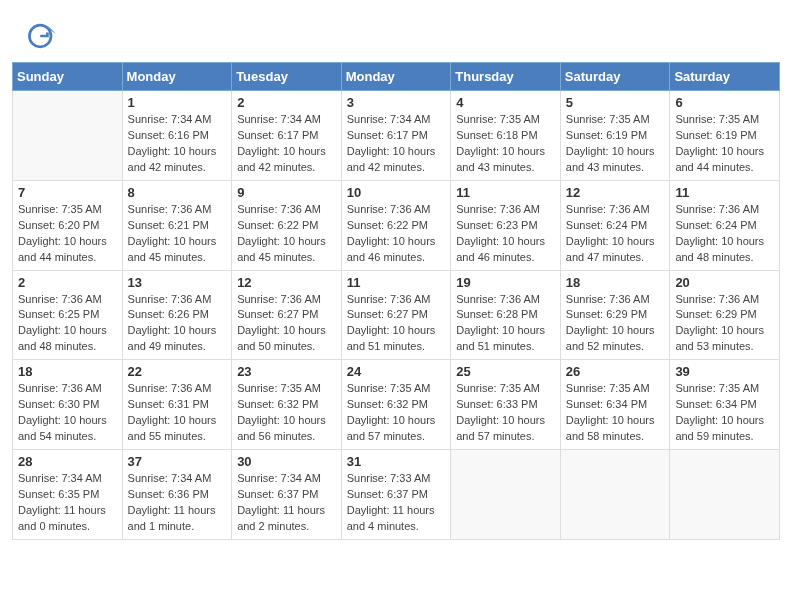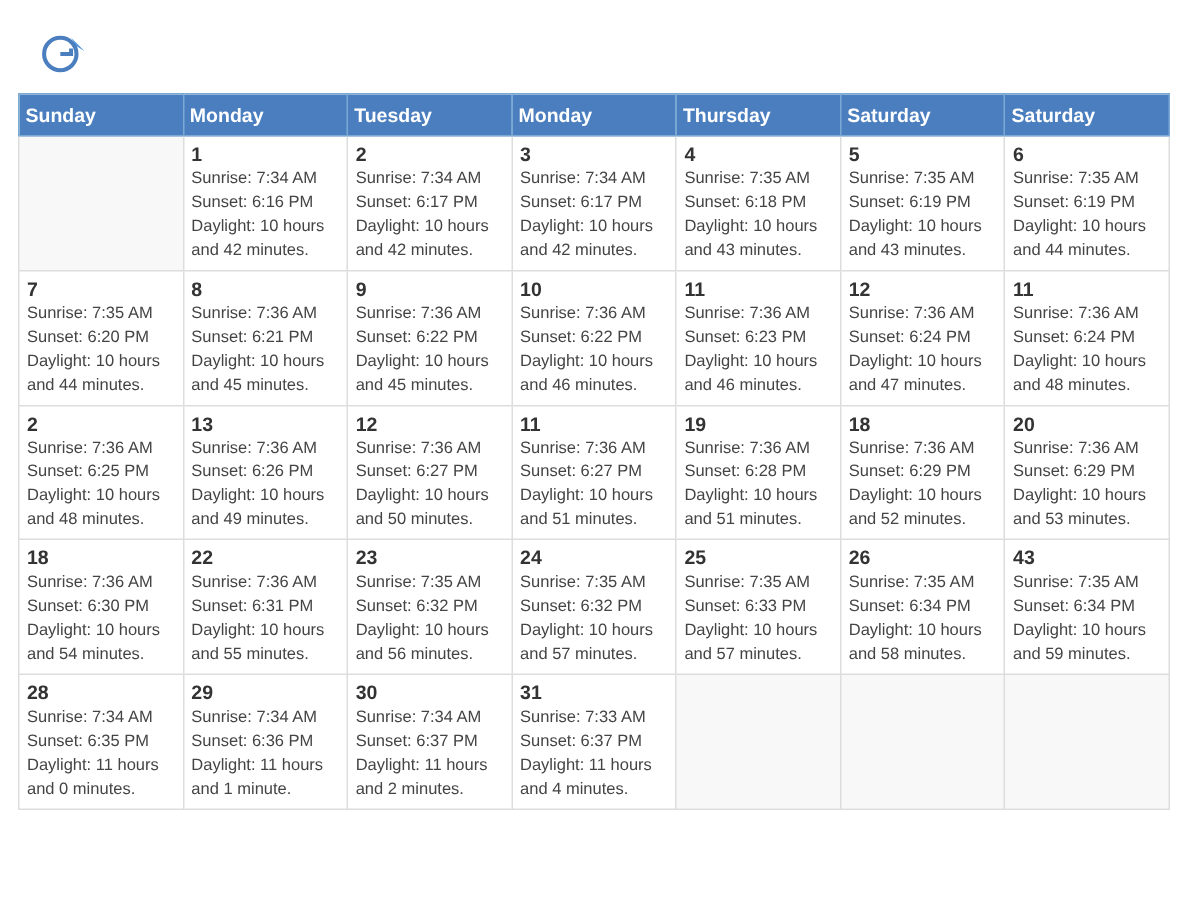--- a/index.html
+++ b/index.html
@@ -319,37 +319,37 @@
 and 57 minutes.</div>
             </td>
             <td>
               <span class="day-num">26</span>
               <div class="day-info" style="white-space: pre-line;">Sunrise: 7:35 AM
 Sunset: 6:34 PM
 Daylight: 10 hours
 and 58 minutes.</div>
             </td>
             <td>
-              <span class="day-num">43</span>
+              <span class="day-num">39</span>
               <div class="day-info" style="white-space: pre-line;">Sunrise: 7:35 AM
 Sunset: 6:34 PM
 Daylight: 10 hours
 and 59 minutes.</div>
             </td>
           </tr>
           <tr>
             <td>
               <span class="day-num">28</span>
               <div class="day-info" style="white-space: pre-line;">Sunrise: 7:34 AM
 Sunset: 6:35 PM
 Daylight: 11 hours
 and 0 minutes.</div>
             </td>
             <td>
-              <span class="day-num">29</span>
+              <span class="day-num">37</span>
               <div class="day-info" style="white-space: pre-line;">Sunrise: 7:34 AM
 Sunset: 6:36 PM
 Daylight: 11 hours
 and 1 minute.</div>
             </td>
             <td>
               <span class="day-num">30</span>
               <div class="day-info" style="white-space: pre-line;">Sunrise: 7:34 AM
 Sunset: 6:37 PM
 Daylight: 11 hours

